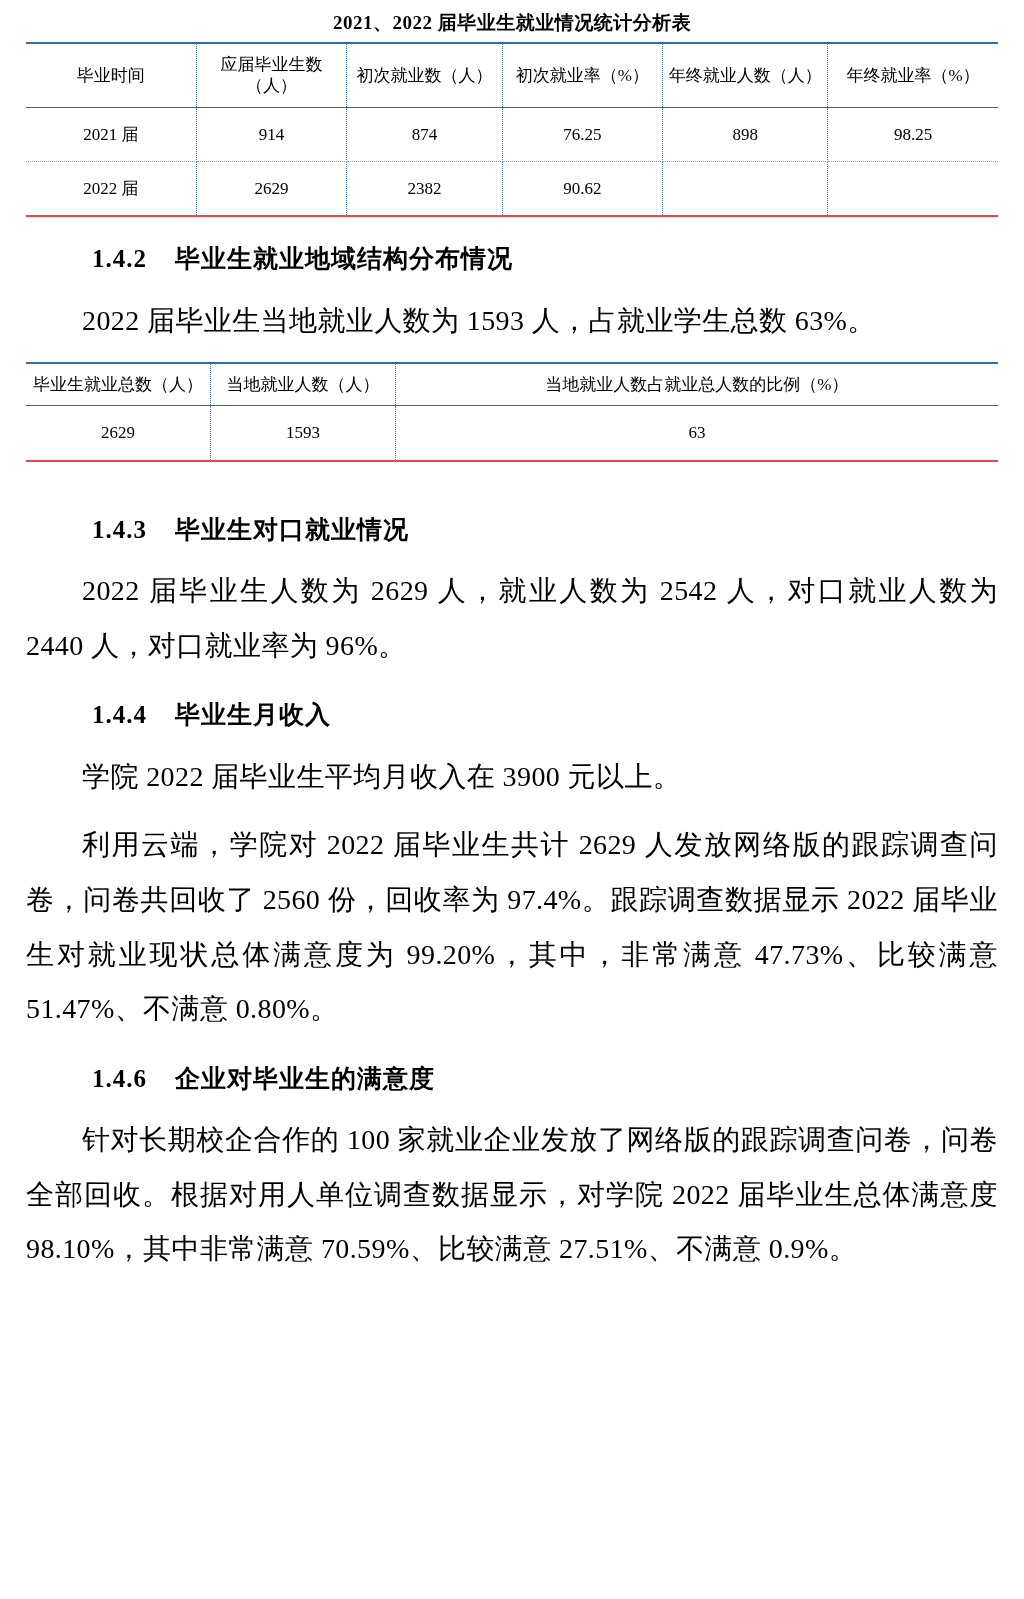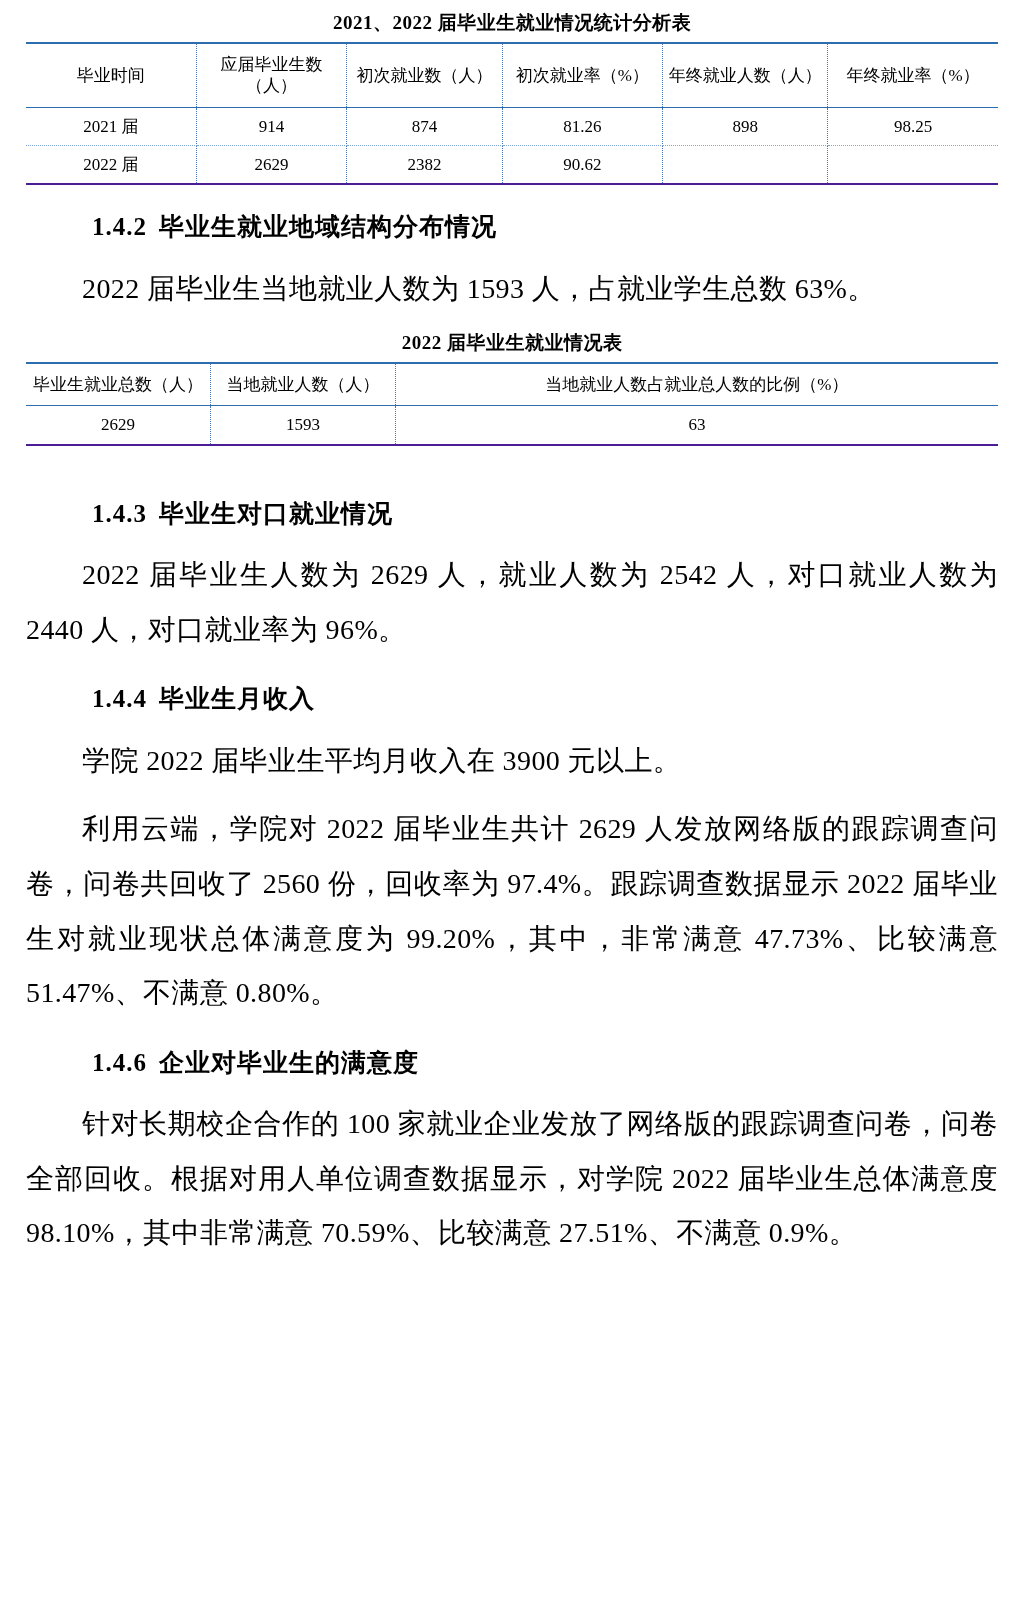--- a/index.html
+++ b/index.html
@@ -33,53 +33,53 @@
   }
   table.doc-table {
     border-collapse: collapse;
     width: 100%;
     table-layout: fixed;
   }
   table.doc-table td {
     text-align: center;
     vertical-align: middle;
     font-size: 17px;
-    padding: 8px 3px;
+    padding: 16px 3px;
     line-height: 1.25;
     border-left: 1px dotted #4a78b8;
     border-right: 1px dotted #4a78b8;
   }
   table.doc-table tr.head-row td {
     font-weight: normal;
     border-bottom: 1px solid #2e6cb0;
     padding: 10px 3px;
   }
   table.doc-table tr.body-row td {
     border-bottom: 1px dotted #7fa6d4;
   }
   table.doc-table tr.last-row td {
     border-bottom: none;
   }
   .tbl-wrap {
     border-top: 2px solid #2e6cb0;
-    border-bottom: 2px solid #4c1d95;
+    border-bottom: 2px solid #ef4444;
   }
   .tbl-wrap table.doc-table td:first-child { border-left: none; }
   .tbl-wrap table.doc-table td:last-child { border-right: none; }
 
   
   h3.sec {
     font-size: 25px;
     font-weight: bold;
     margin: 26px 0 18px 0;
     padding-left: 66px;
     letter-spacing: 1px;
     line-height: 1.3;
   }
-  h3.sec .num { margin-right: 12px; }
+  h3.sec .num { margin-right: 28px; }
 
   p.para {
     font-size: 28px;
     line-height: 1.95;
     margin: 14px 0;
     text-indent: 2em;
     text-align: justify;
     letter-spacing: 0.4px;
   }
   .spacer-md { height: 26px; }
@@ -108,42 +108,41 @@
           <td>应届毕业生数（人）</td>
           <td>初次就业数（人）</td>
           <td>初次就业率（%）</td>
           <td>年终就业人数（人）</td>
           <td>年终就业率（%）</td>
         </tr>
         <tr class="body-row">
           <td>2021 届</td>
           <td>914</td>
           <td>874</td>
-          <td>81.26</td>
+          <td>76.25</td>
           <td>898</td>
           <td>98.25</td>
         </tr>
         <tr class="body-row last-row">
           <td>2022 届</td>
           <td>2629</td>
           <td>2382</td>
           <td>90.62</td>
           <td></td>
           <td></td>
         </tr>
       </tbody>
     </table>
   </div>
 
   <h3 class="sec">
     <span class="num">1.4.2</span><span>毕业生就业地域结构分布情况</span>
   </h3>
   <p class="para">2022 届毕业生当地就业人数为 1593 人，占就业学生总数 63%。</p>
 
-  <div class="table-caption">2022 届毕业生就业情况表</div>
   <div class="tbl-wrap">
     <table class="doc-table">
       <colgroup>
         <col style="width:19%">
         <col style="width:19%">
         <col style="width:62%">
       </colgroup>
       <tbody>
         <tr class="head-row">
           <td>毕业生就业总数（人）</td>

